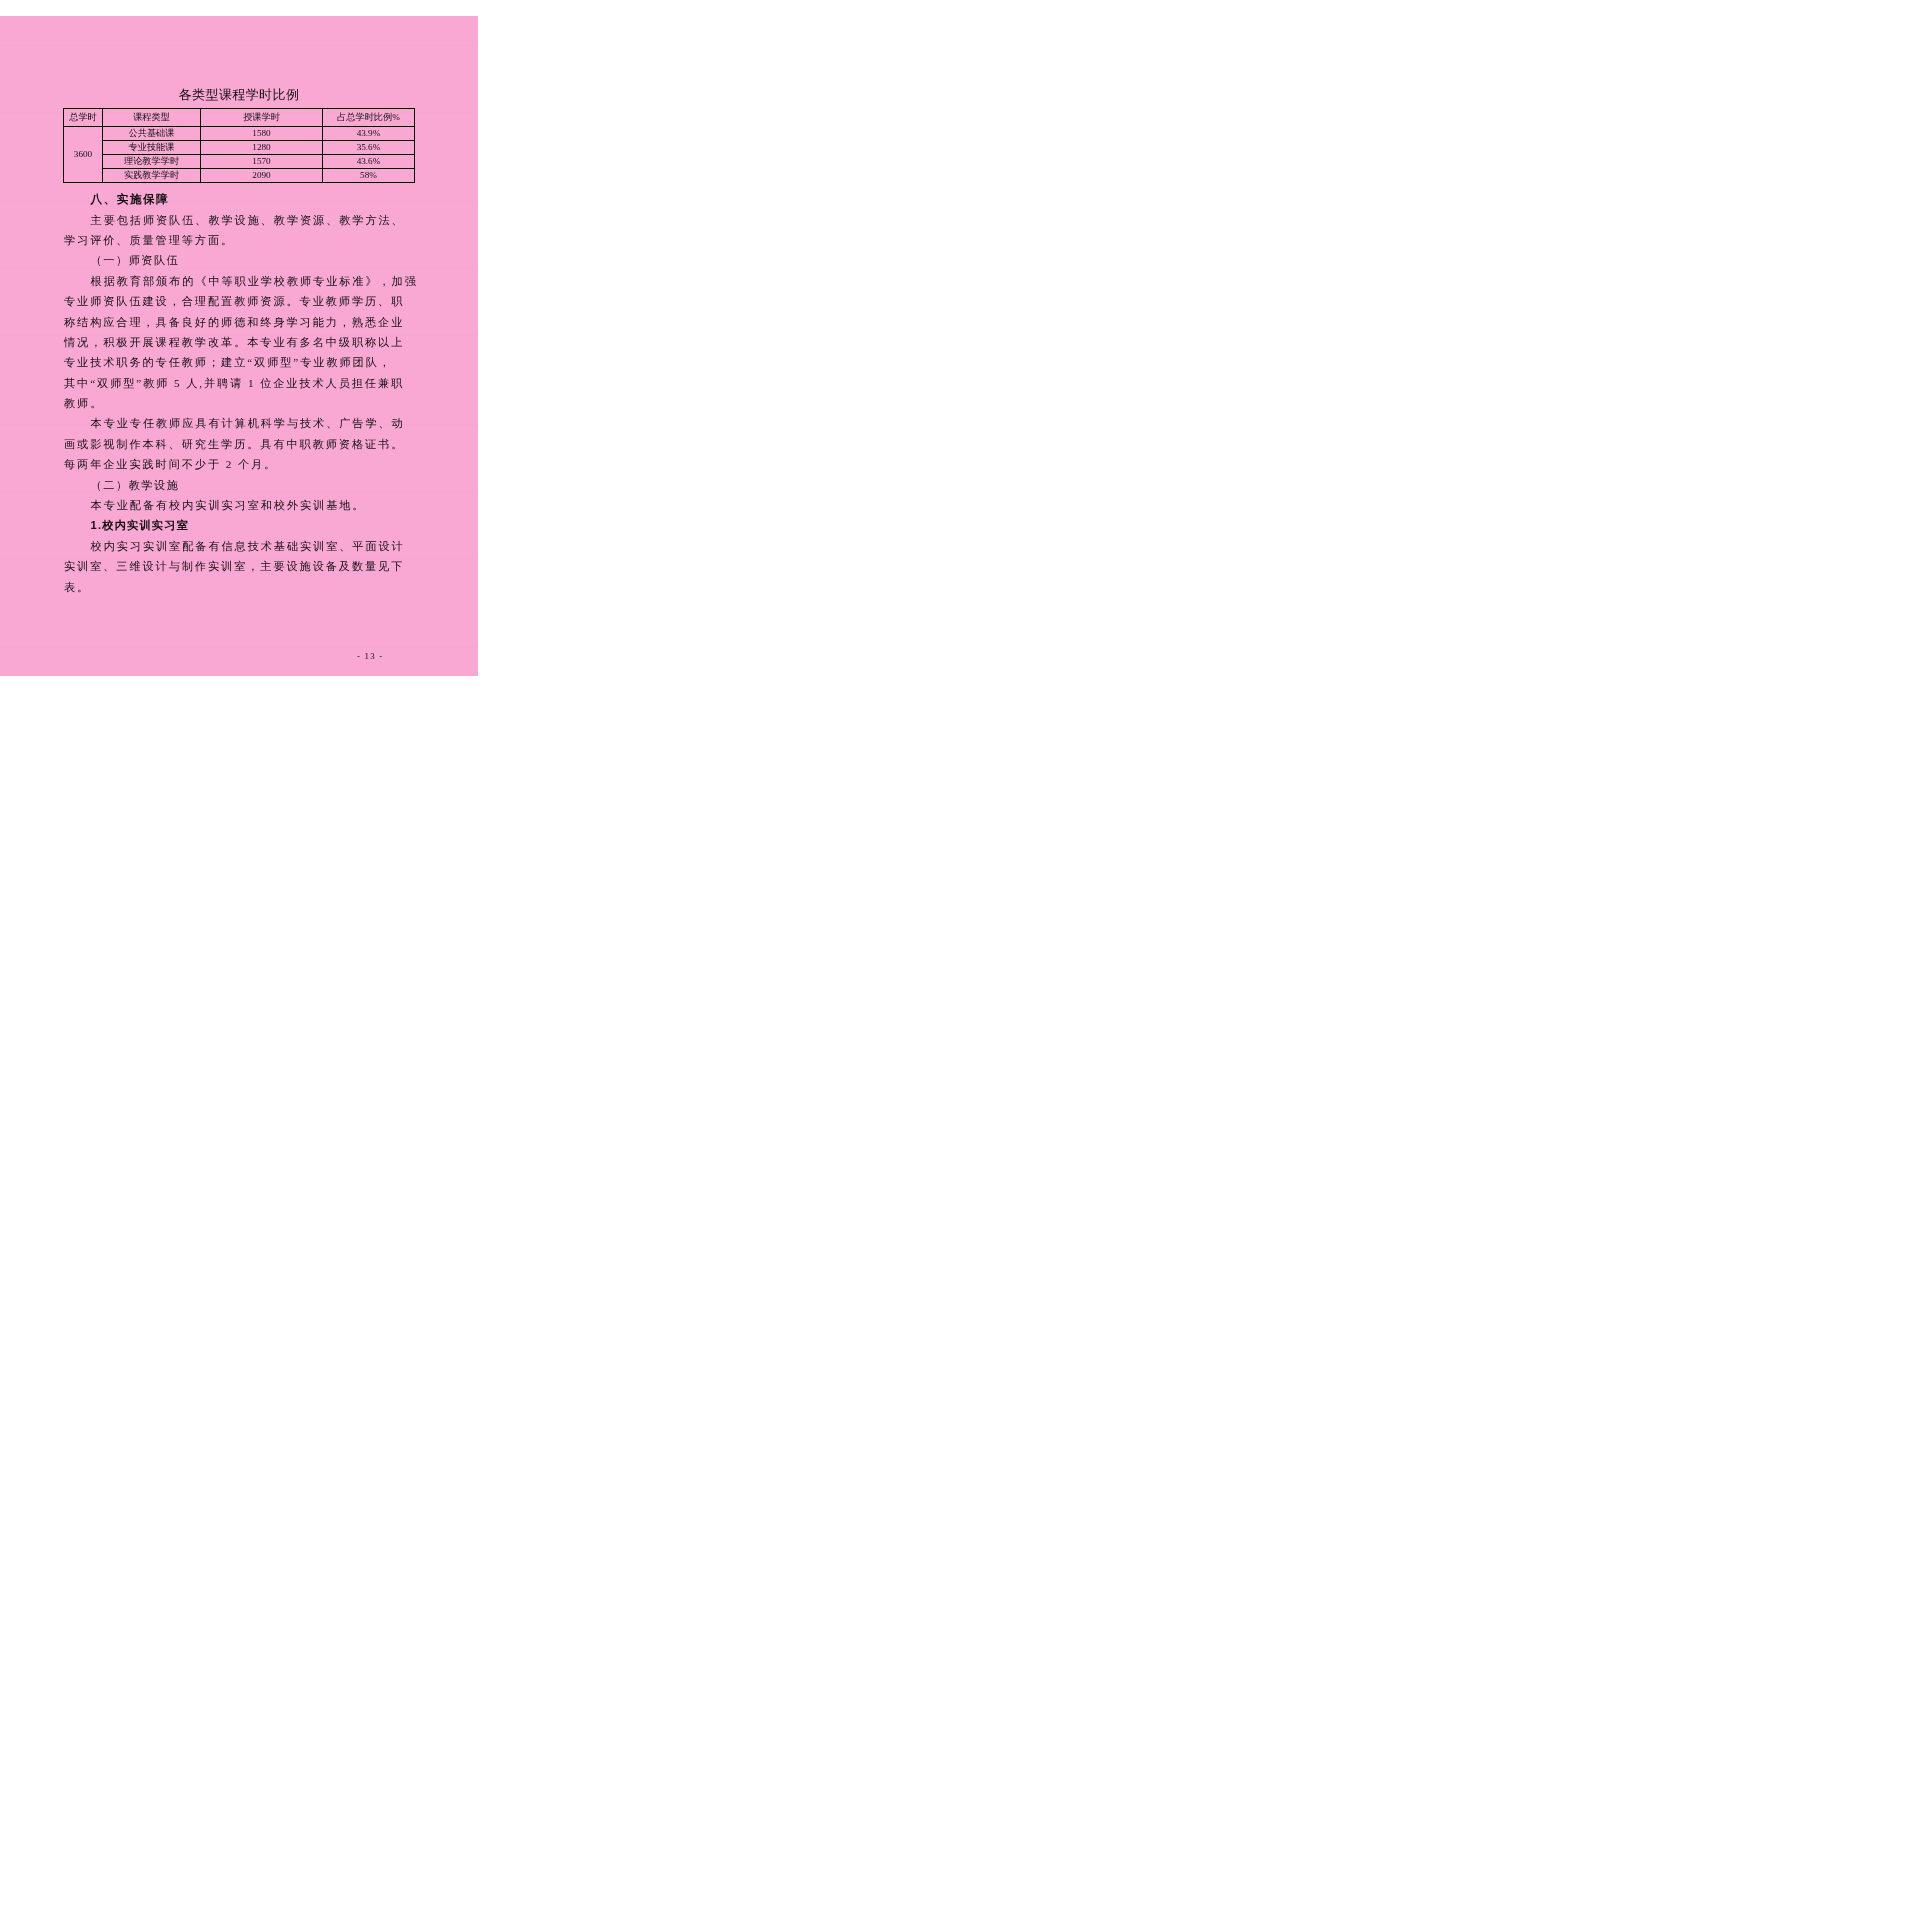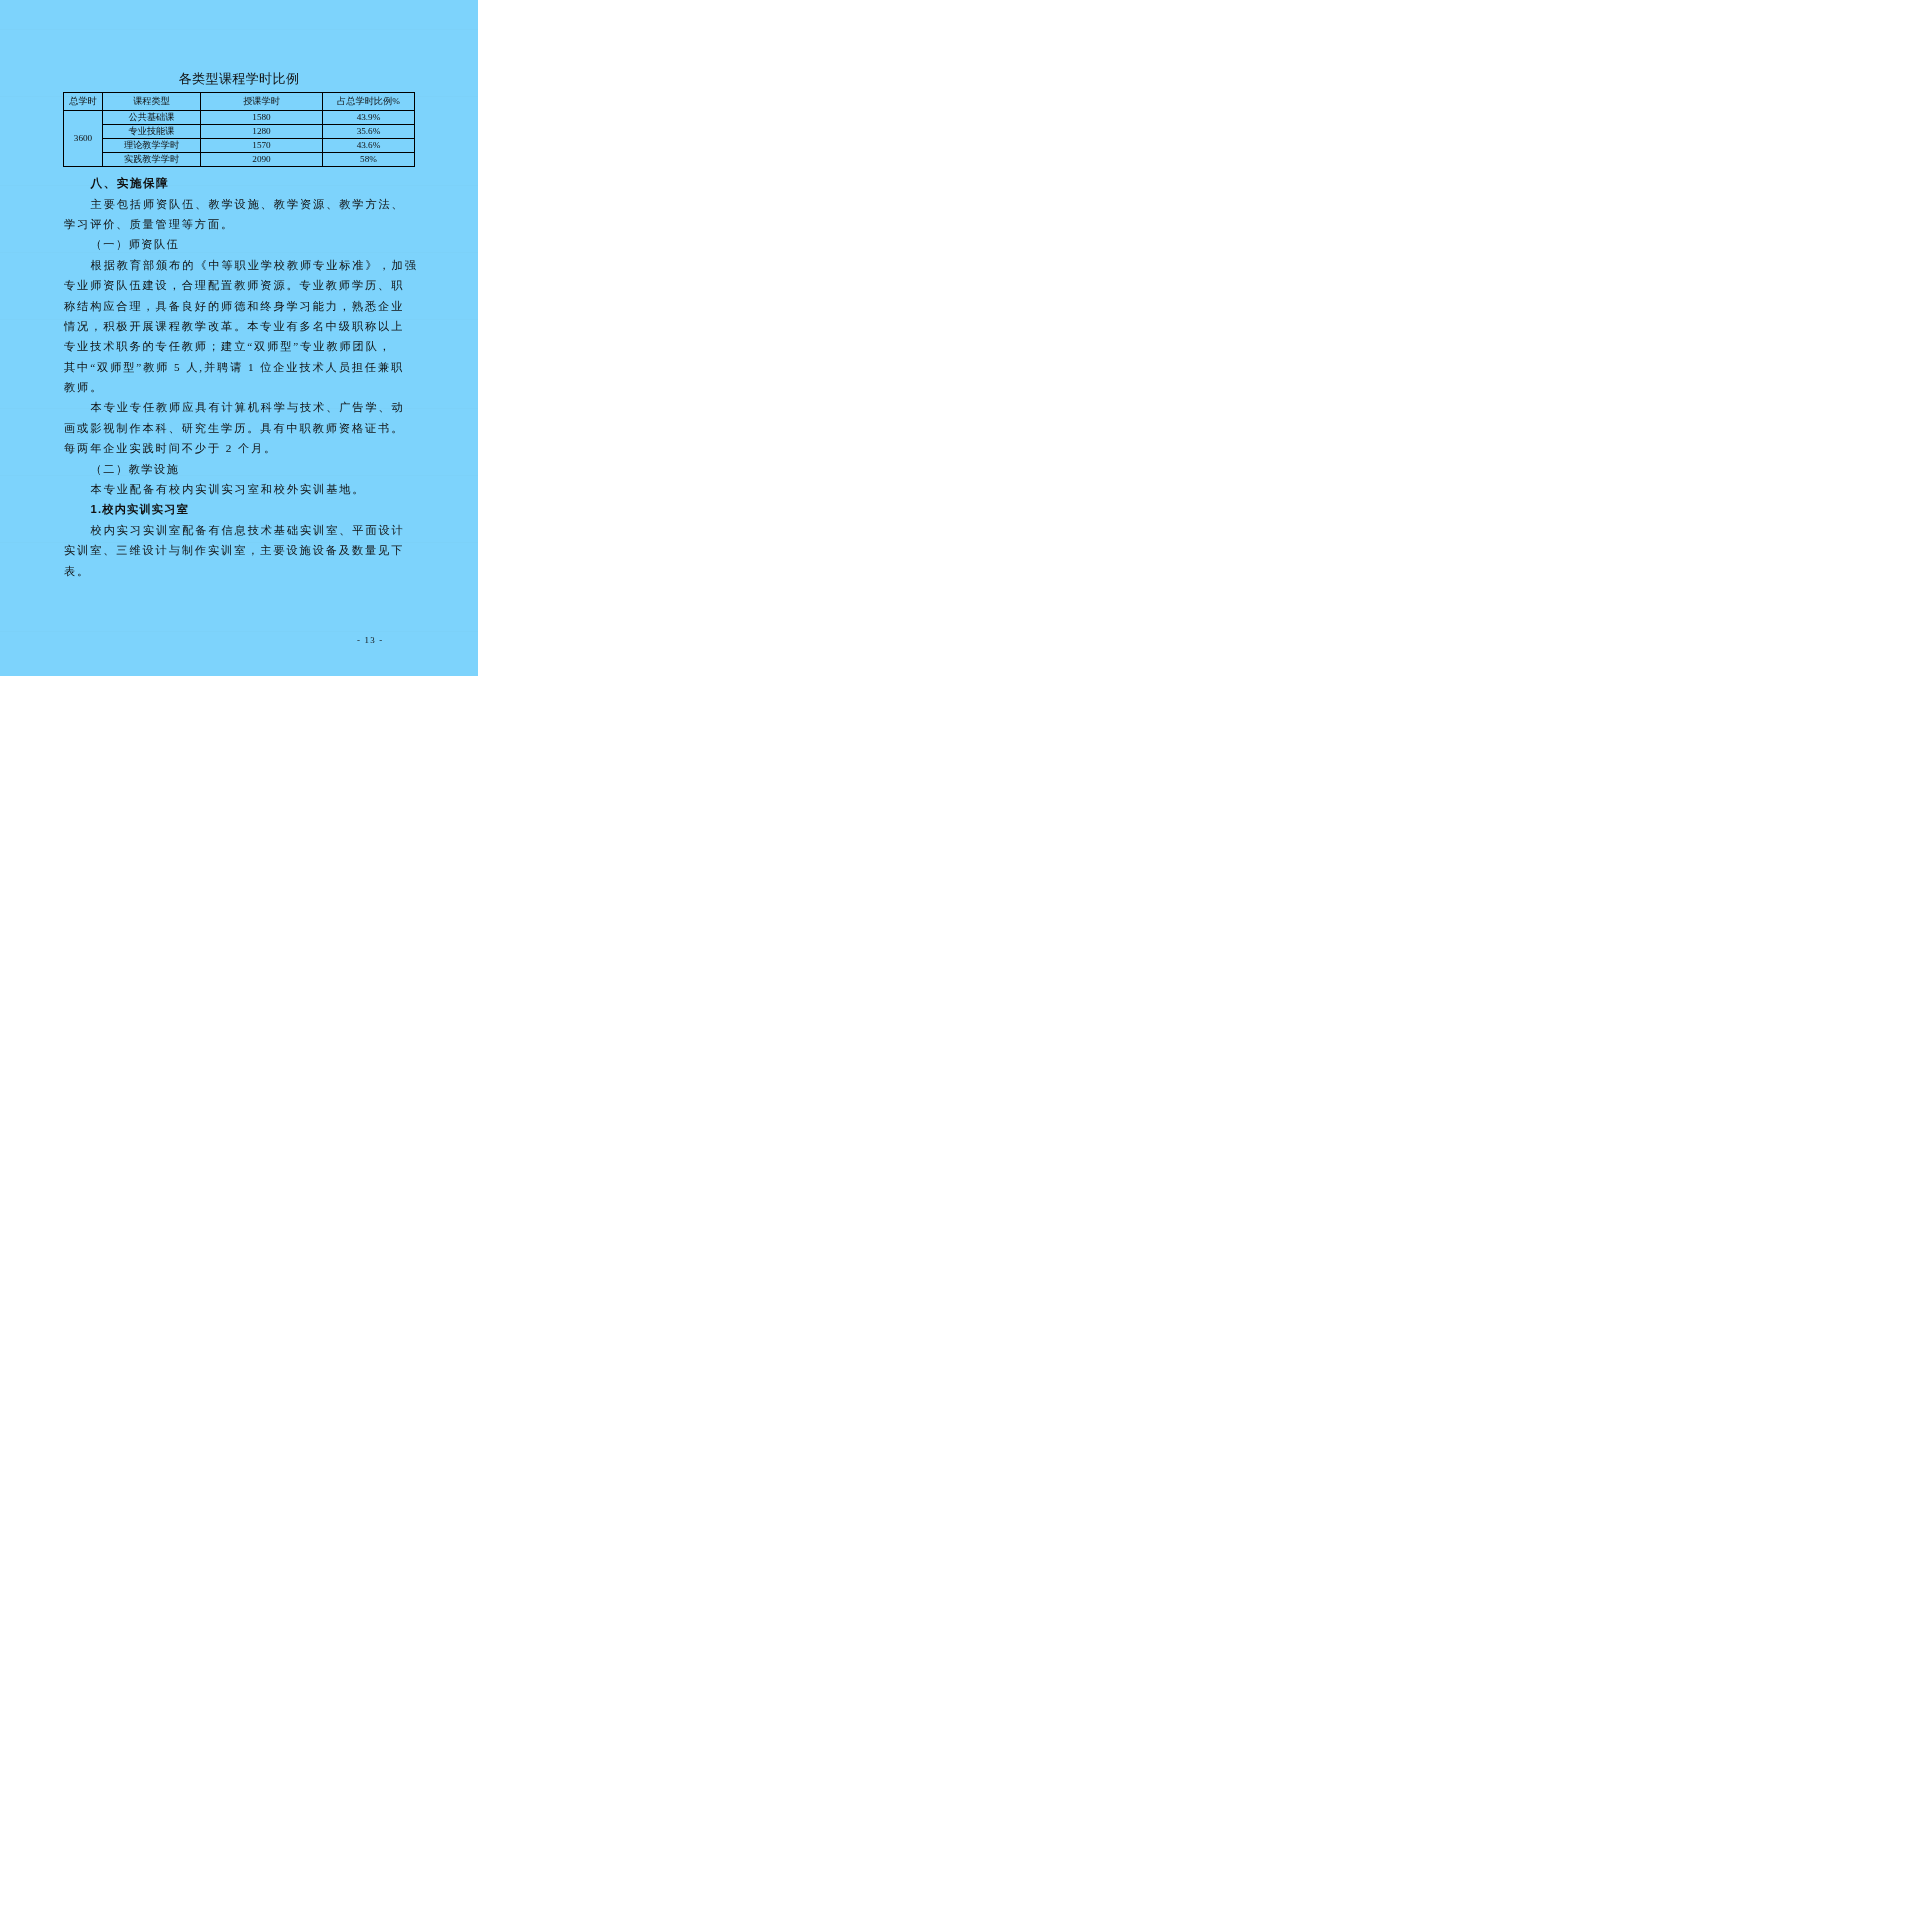--- a/index.html
+++ b/index.html
@@ -4,22 +4,23 @@
 <style>
   html, body { margin: 0; padding: 0; background: #ffffff; }
   body {
     width: 478px; height: 676px;
     font-family: "Liberation Serif", "DejaVu Serif", serif;
     color: #111;
   }
   .doc {
     position: relative;
     width: 478px; height: 676px;
-    background: #7dd3fc;
+    background: #f9a8d4;
     overflow: hidden;
+    margin-top: 16px;
   }
   
   .doc::before {
     content: "";
     position: absolute; inset: 0;
     background:
       repeating-linear-gradient(104deg, transparent 0 30px, rgba(0,0,0,0.025) 30px 30px),
       repeating-linear-gradient(0deg, transparent 0 22px, rgba(0,0,0,0.012) 22px 22.3px);
     pointer-events: none;
   }

